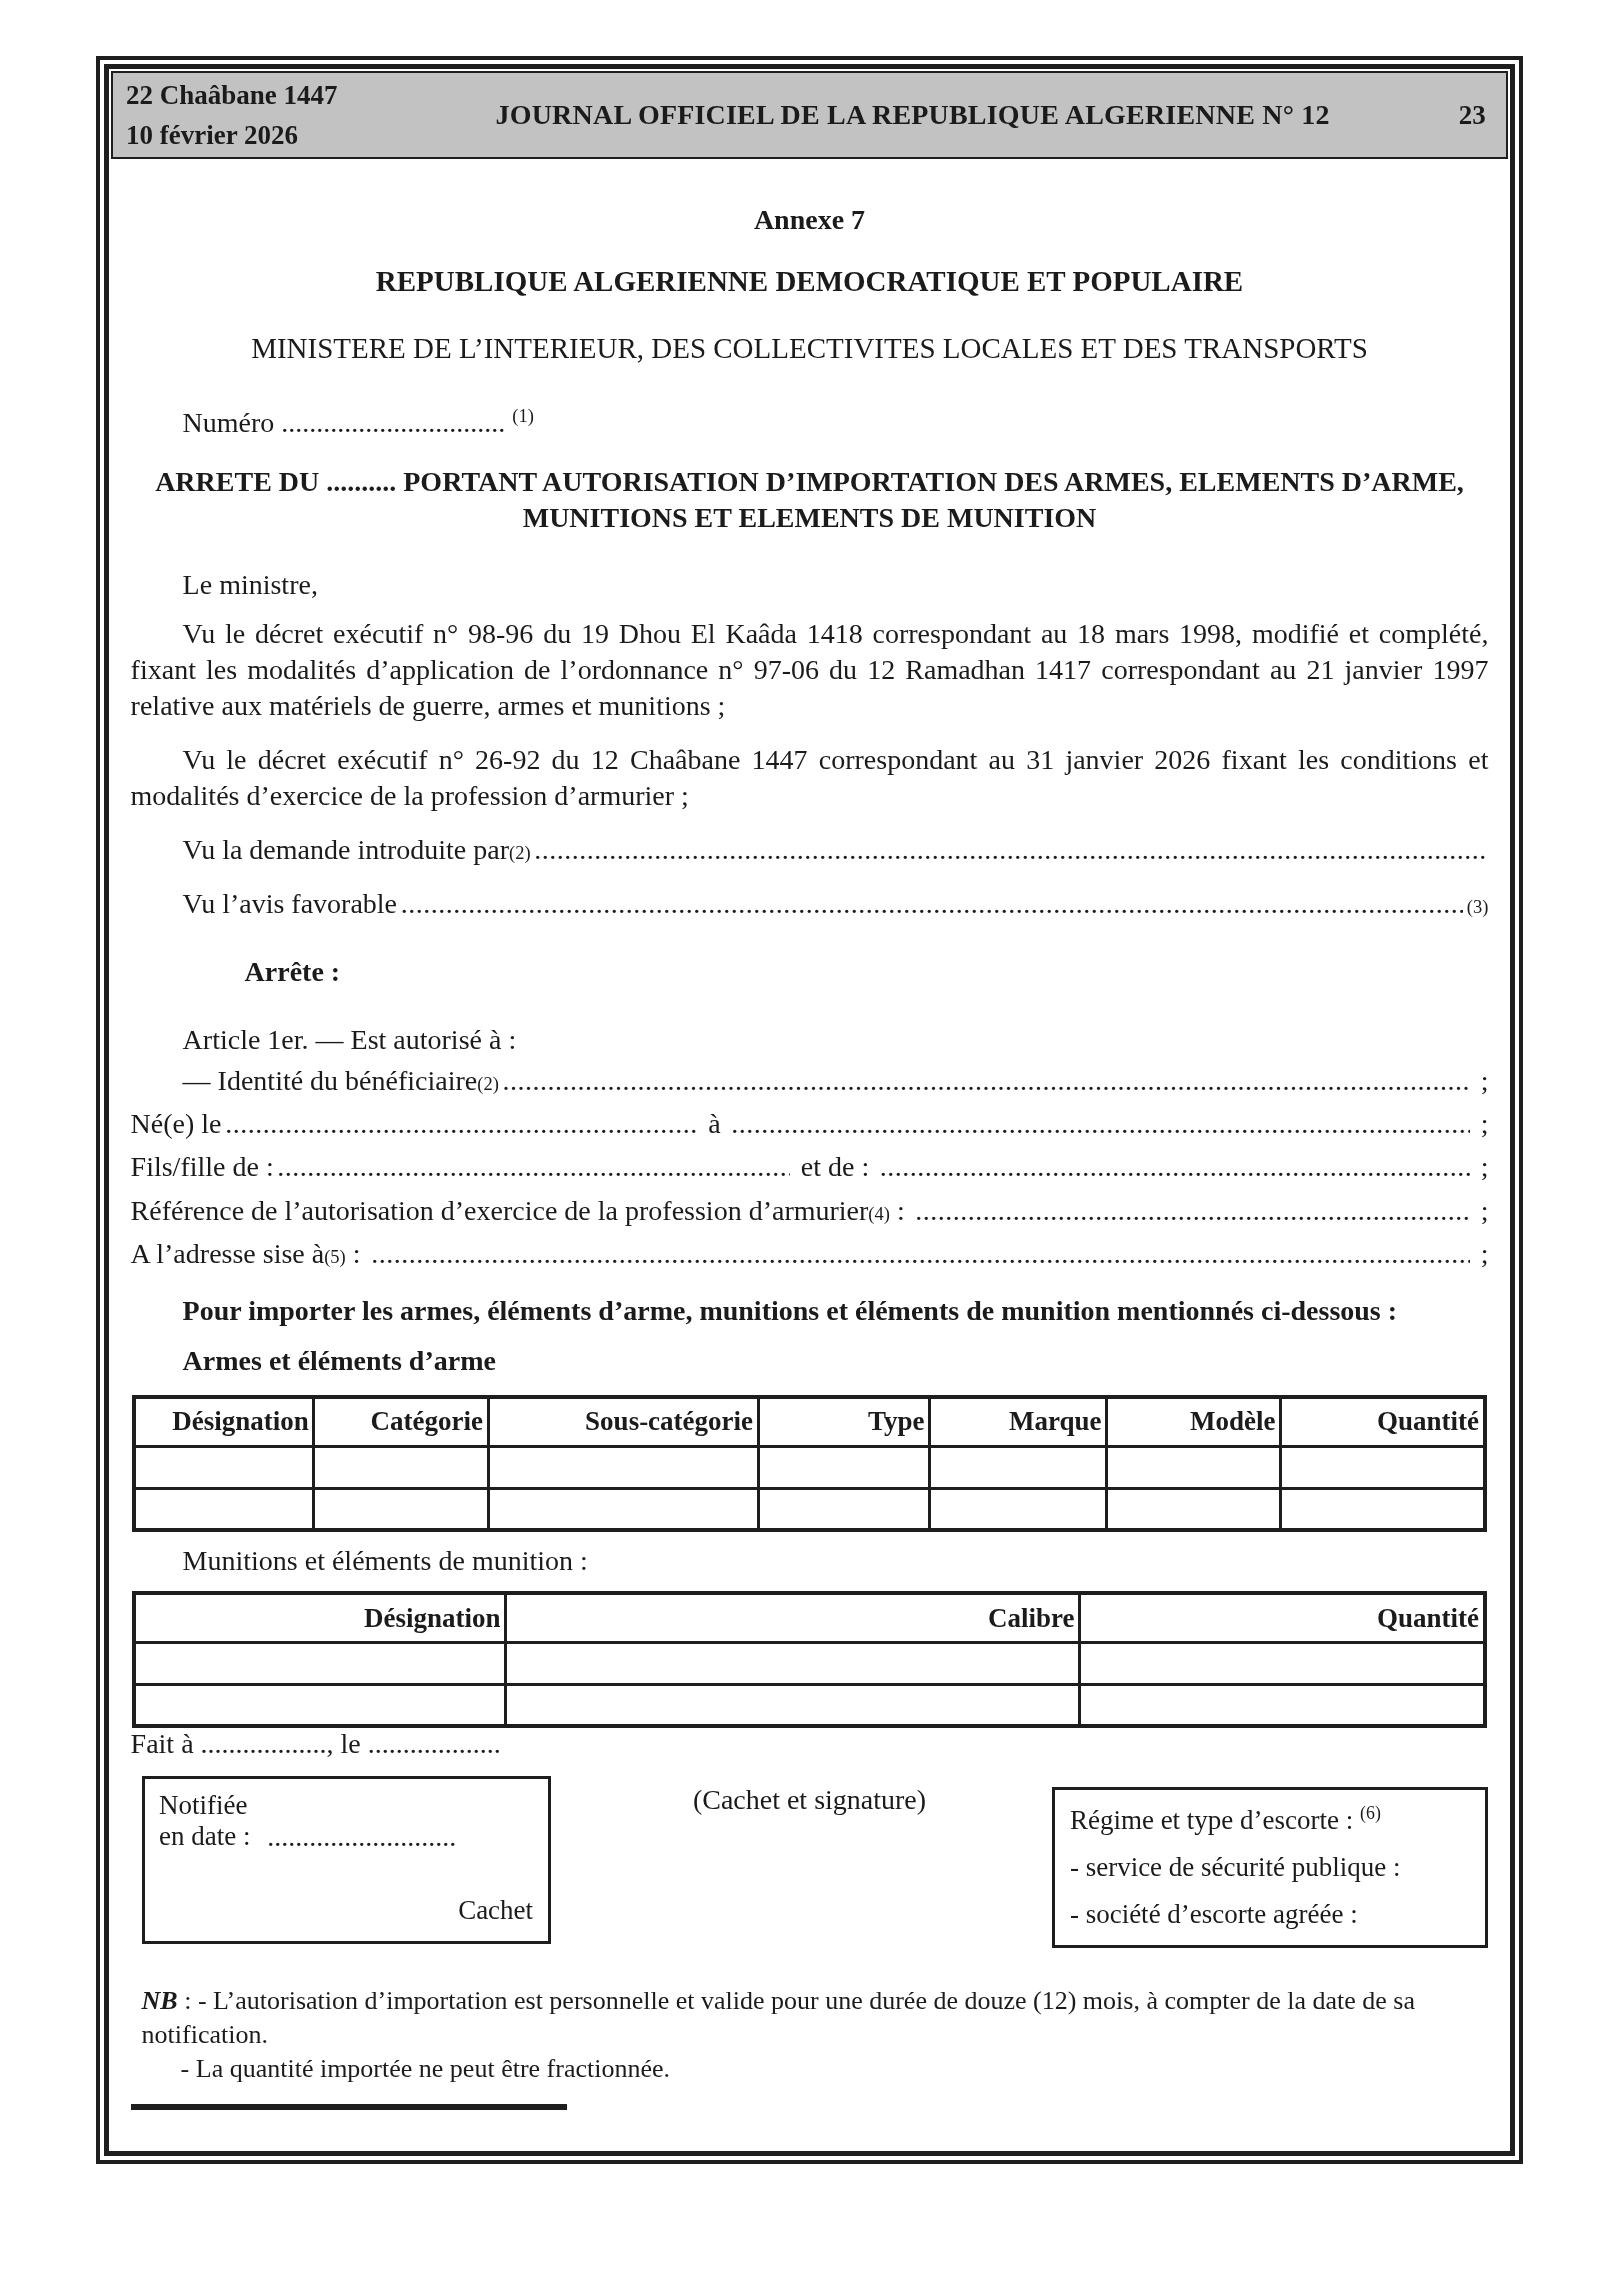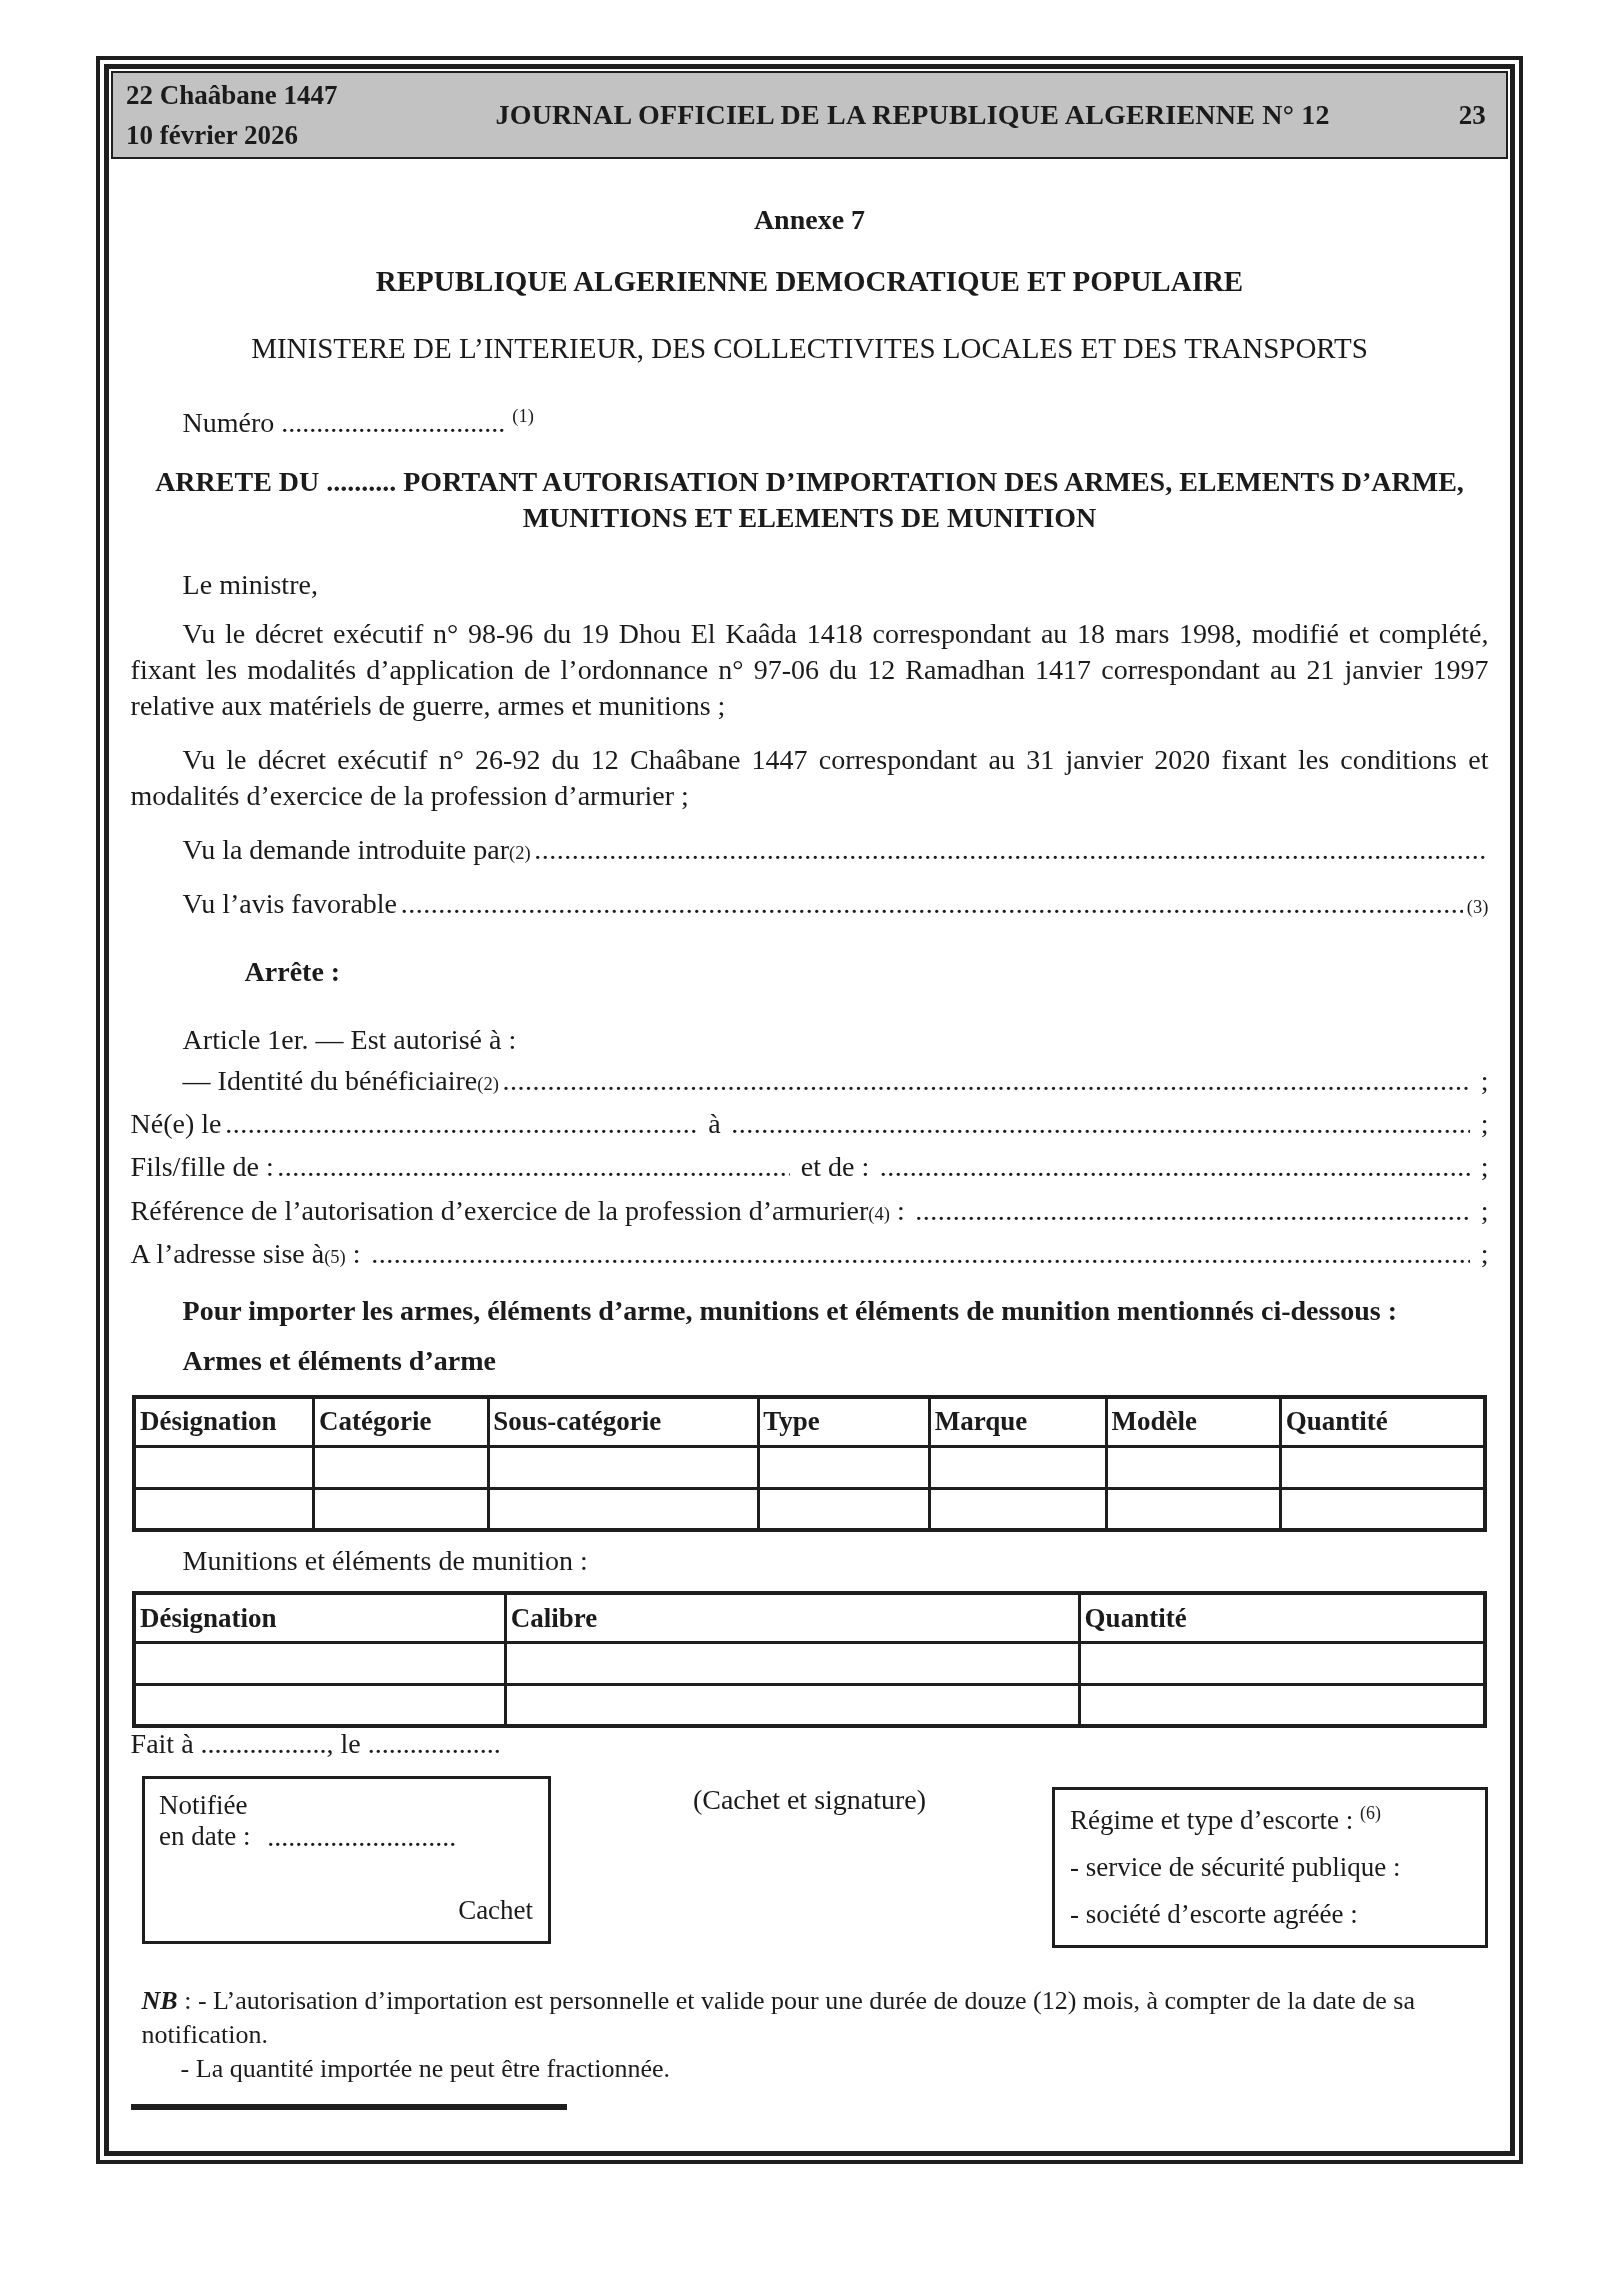--- a/index.html
+++ b/index.html
@@ -45,21 +45,21 @@
   .formline    { margin-top:7.2px; }
 
   .pour-importer { margin-top:23.5px; padding-left:52px; font-weight:bold; }
   .arms-heading  { margin-top:18px; padding-left:52px; font-weight:bold; }
   .mun-heading   { margin-top:12.7px; padding-left:52px; font-weight:normal; }
 
   table { border-collapse:collapse; width:calc(100% - 3.6px); margin:18px 1.8px 0 1.8px;
           table-layout:fixed; }
   table.t2 { margin-top:14.5px; }
   th, td { border:3.6px solid #1e1e1e; }
-  th { font-size:27px; font-weight:bold; height:49px; text-align:left; padding:1.8px 3.6px; }
+  th { font-size:27px; font-weight:bold; height:49px; text-align:right; padding:1.8px 3.6px; }
   td { height:42px; }
   table { border:4.5px solid #1e1e1e; }
 
   .fait-a  { text-align:left; }
   .cachet-sig { margin-top:23.5px; text-align:center; }
 
   .boxes-row { display:flex; justify-content:space-between; align-items:flex-start; margin-top:-40px; }
   .notify-box { width:409px; height:168px; border:3.6px solid #1e1e1e; margin-left:11px;
                 display:flex; flex-direction:row; padding:11px 14.5px; }
   .notify-box .ntitle { font-size:27px; }
@@ -97,21 +97,21 @@
 
         <p class="numero"><span>Numéro </span><span>................................</span> <sup>(1)</sup></p>
 
         <p class="center bold h-arrete">
           <span>ARRETE DU .......... PORTANT AUTORISATION D’IMPORTATION DES ARMES, ELEMENTS D’ARME,</span><br>
           <span>MUNITIONS ET ELEMENTS DE MUNITION</span>
         </p>
 
         <p class="p-ministre">Le ministre,</p>
         <p class="para">Vu le décret exécutif n° 98-96 du 19 Dhou El Kaâda 1418 correspondant au 18 mars 1998, modifié et complété, fixant les modalités d’application de l’ordonnance n° 97-06 du 12 Ramadhan 1417 correspondant au 21 janvier 1997 relative aux matériels de guerre, armes et munitions ;</p>
-        <p class="para para2">Vu le décret exécutif n° 26-92 du 12 Chaâbane 1447 correspondant au 31 janvier 2020 fixant les conditions et modalités d’exercice de la profession d’armurier ;</p>
+        <p class="para para2">Vu le décret exécutif n° 26-92 du 12 Chaâbane 1447 correspondant au 31 janvier 2026 fixant les conditions et modalités d’exercice de la profession d’armurier ;</p>
 
         <p class="flexline indent">
             <span>Vu la demande introduite par </span>
             <sup>(2)</sup>
             <span class="leader">............................................................................................................................................................................................................................................................</span>
           </p>
 
         <p class="flexline indent">
             <span>Vu l’avis favorable </span>
             <span class="leader">............................................................................................................................................................................................................................................................</span>

